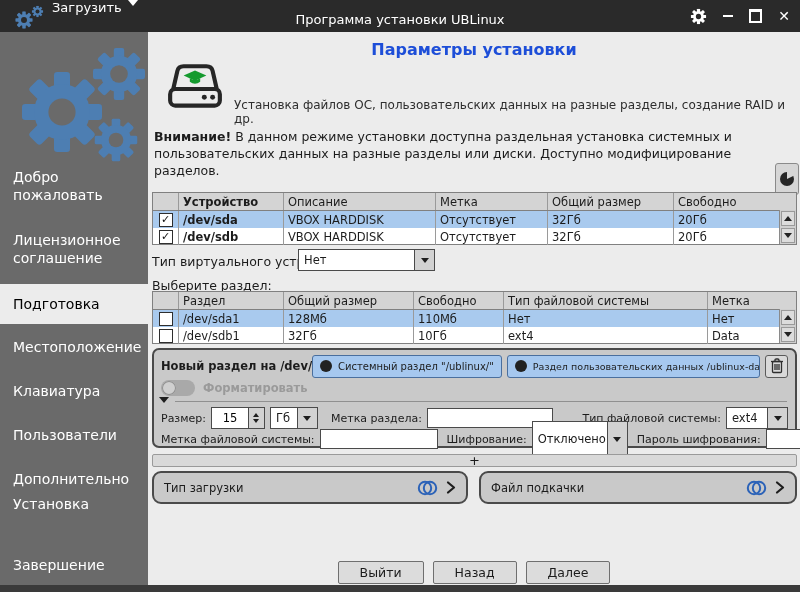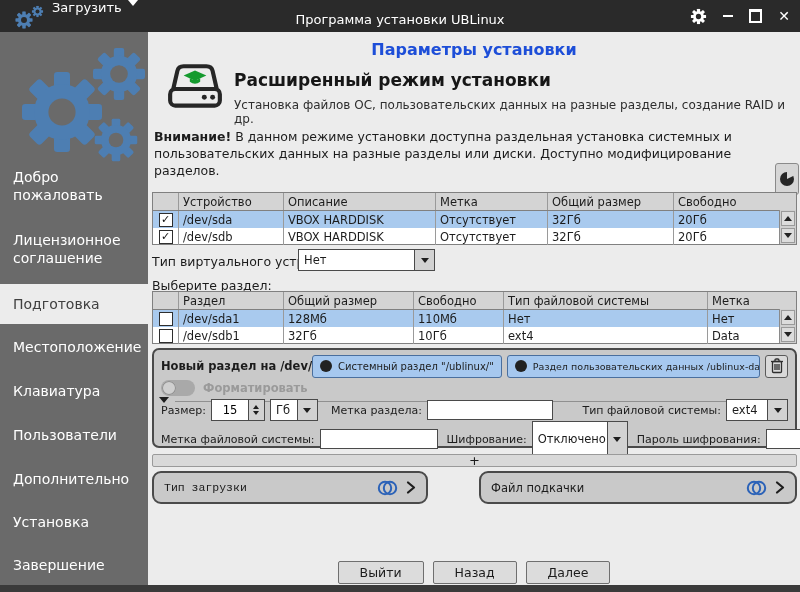--- a/index.html
+++ b/index.html
@@ -15,21 +15,21 @@
   .tb-title { position:absolute; left:0; top:4px; width:100%; height:32px; line-height:32px; text-align:center; font-size:13px; pointer-events:none; }
   .tb-right { position:absolute; right:10px; top:0; height:32px; display:flex; align-items:center; gap:16px; }
   .tb-min { width:10px; height:2px; background:#fff; }
   .tb-max { width:9px; height:9px; border:2px solid #fff; border-top-width:3px; }
   .tb-close { font-size:14px; line-height:14px; }
 
   
   .sidebar { position:absolute; left:0; top:32px; width:148px; height:553px; background:#6a6a6a; }
   .side-logo { position:absolute; left:0; top:4px; }
   .nav-item { position:absolute; left:0; width:148px; box-sizing:border-box; padding-left:13px; color:#fff; font-size:14px; line-height:1.32; }
-  .nav-item.active { background:#ececec; color:#404040; height:40px; line-height:40px; top:252px; }
+  .nav-item.active { background:#ececec; color:#000000; height:40px; line-height:40px; top:252px; }
   .bottomstrip { position:absolute; left:0; bottom:0; width:800px; height:7px; background:#3a3a3a; }
 
   
   .main { position:absolute; left:148px; top:32px; width:652px; height:553px; background:#ececec; }
   .page-title { position:absolute; left:0; top:8px; width:652px; text-align:center; font-size:16px; font-weight:bold; color:#1d4ed8; }
   .drive-icon { position:absolute; left:18px; top:30px; }
   .mode-title { position:absolute; left:86px; top:38px; font-size:17px; font-weight:bold; color:#161616; }
   .mode-desc { position:absolute; left:86px; top:66px; font-size:12px; color:#2e2e2e; }
   .warning { position:absolute; left:6px; top:97px; width:634px; font-size:12.5px; line-height:1.35; }
   .warning b { font-weight:bold; }
@@ -41,21 +41,21 @@
   .tbl { position:absolute; left:4px; width:645px; height:53px; box-sizing:border-box; border:1px solid #808080; background:#fff; }
   .tr { display:flex; height:17px; }
   .tr.hdr { background:#d4d4d4; border-bottom:1px solid #808080; }
   .tr.sel { background:#a9caee; }
   .td { box-sizing:border-box; border-right:1px solid #9a9a9a; padding:0 4px; display:flex; align-items:center; font-size:11.5px; white-space:nowrap; overflow:hidden; }
   .td:last-child { border-right:none; }
   .td.cbc { justify-content:center; padding:0; }
   .cb { width:12px; height:12px; background:#fff; border:1px solid #2e2e2e; font-size:11px; line-height:12px; text-align:center; color:#111; }
   .cb.checked::after { content:"✓"; }
   
-  .dev .c0{width:26px;} .dev .c1{width:105px;} .dev .c2{width:152px;} .dev .c3{width:112px;} .dev .c4{width:126px;} .dev .c5{flex:1;}
+  .dev .c0{width:26px;} .dev .c1{width:105px;font-weight:bold;} .dev .c2{width:152px;} .dev .c3{width:112px;} .dev .c4{width:126px;} .dev .c5{flex:1;}
   
   .par .c0{width:26px;} .par .c1{width:105px;} .par .c2{width:130px;} .par .c3{width:90px;} .par .c4{width:204px;} .par .c5{flex:1;}
 
   .scrollbar { position:absolute; right:0; top:17px; bottom:0; width:16px; background:#cfcfcf; border-left:1px solid #8a8a8a; display:flex; flex-direction:column; justify-content:space-between; }
   .sb-btn { height:15px; margin:1px; background:#dcdcdc; border:1px solid #9a9a9a; display:flex; align-items:center; justify-content:center; }
   .tri-up { width:0; height:0; border-left:4px solid transparent; border-right:4px solid transparent; border-bottom:5px solid #222; }
   .tri-down { width:0; height:0; border-left:4px solid transparent; border-right:4px solid transparent; border-top:5px solid #222; }
 
   
   .combo { display:flex; align-items:stretch; background:#fff; border:1px solid #4a4a4a; height:22px; box-sizing:border-box; }
@@ -74,33 +74,33 @@
   .blue-btn .dot { width:12px; height:12px; border-radius:50%; background:#222; flex:none; }
   .blue-btn.grow { flex:1; font-size:9.5px; }
   .sq-btn { width:23px; height:23px; box-sizing:border-box; background:#d9d9d9; border:1px solid #5a5a5a; border-radius:3px; display:flex; align-items:center; justify-content:center; flex:none; }
   .np-toggle-row { position:absolute; left:7px; top:30px; display:flex; align-items:center; gap:8px; }
   .switch { width:34px; height:16px; border-radius:8px; background:#a9a9a9; position:relative; }
   .switch .knob { position:absolute; left:1px; top:1px; width:14px; height:14px; border-radius:50%; background:#cfcfcf; box-shadow:inset 0 0 0 1px #8f8f8f; }
   .fmt-label { font-size:11.5px; font-weight:bold; color:#9a9a9a; }
   .np-exp-tri { position:absolute; left:5px; top:47px; width:0; height:0; border-left:5px solid transparent; border-right:5px solid transparent; border-top:6px solid #1e1e1e; }
   .np-divline { position:absolute; left:21px; right:8px; top:51px; border-top:1px solid #909090; }
   .frow { position:absolute; left:7px; right:7px; display:flex; align-items:center; gap:5px; font-size:11px; white-space:nowrap; }
-  .frow1 { top:48px; height:24px; }
+  .frow1 { top:56px; height:24px; }
   .frow2 { top:80px; height:18px; }
   .spacer { flex:1; }
   .spin { display:flex; align-items:stretch; height:22px; box-sizing:border-box; }
   .spin input { width:32px; text-align:center; border:1px solid #4a4a4a; border-right:none; font-size:11.5px; background:#fff; font-family:"DejaVu Sans",sans-serif; }
   .spin .btns { width:15px; border:1px solid #4a4a4a; background:#d2d2d2; display:flex; flex-direction:column; align-items:center; justify-content:center; gap:2px; }
   .tri-s-up { width:0;height:0;border-left:3.5px solid transparent;border-right:3.5px solid transparent;border-bottom:4.5px solid #1e1e1e; }
   .tri-s-dn { width:0;height:0;border-left:3.5px solid transparent;border-right:3.5px solid transparent;border-top:4.5px solid #1e1e1e; }
 
   
   .plus-bar { position:absolute; left:4px; top:422px; width:645px; height:13px; box-sizing:border-box; background:#d9d9d9; border:1px solid #9a9a9a; border-radius:2px; text-align:center; font-size:13px; line-height:11px; }
   .expander { position:absolute; top:439px; height:33px; box-sizing:border-box; background:#c9c9c9; border:2px solid #4a4a4a; border-radius:9px; display:flex; align-items:center; padding:0 10px; gap:8px; }
-  .exp1 { left:4px; width:276px;font-family:Liberation Mono, monospace; }
+  .exp1 { left:4px; width:316px; }
   .exp2 { left:331px; width:318px; }
   .exp-label { flex:1; font-size:11.5px; }
 
   
   .footer { position:absolute; left:0; top:529px; width:652px; display:flex; justify-content:center; gap:9px; }
   .f-btn { height:23px; box-sizing:border-box; padding:0 21px; background:#dcdcdc; border:1px solid #6f6f6f; border-radius:2px; font-size:12.5px; display:flex; align-items:center; }
 </style>
 </head>
 <body>
 
@@ -166,36 +166,35 @@
           </g>
       </g>
     </svg>
     <div class="nav-item" style="top:136px">Добро пожаловать</div>
     <div class="nav-item" style="top:199px">Лицензионное соглашение</div>
     <div class="nav-item active">Подготовка</div>
     <div class="nav-item" style="top:350px">Клавиатура</div>
     <div class="nav-item" style="top:306px">Местоположение</div>
     <div class="nav-item" style="top:394px">Пользователи</div>
     <div class="nav-item" style="top:438px">Дополнительно</div>
-    <div class="nav-item" style="top:481px">Установка</div>
+    <div class="nav-item" style="top:463px">Установка</div>
     <div class="nav-item" style="top:524px">Завершение</div>
   </div>
 
   <div class="main">
     <div class="page-title">Параметры установки</div>
 
     <svg class="drive-icon" width="58" height="52" viewBox="0 0 56 50">
       <path d="M7 26 L11 8.5 Q12 4 17 4 H39 Q44 4 45 8.5 L49 26" stroke="#262626" stroke-width="4" fill="none" stroke-linejoin="round"></path>
       <rect x="4" y="26" width="48" height="16" rx="5" stroke="#262626" stroke-width="4" fill="none"></rect>
       <circle cx="37" cy="34" r="2.4" fill="#262626"></circle>
       <circle cx="45" cy="34" r="2.4" fill="#262626"></circle>
       <polygon points="28,8 39,13 28,18 17,13" fill="#149a2e"></polygon>
       <path d="M23 15.5 v3.5 q5 3.6 10 0 v-3.5 q-5 3.4 -10 0 z" fill="#149a2e"></path>
     </svg>
-    <div class="mode-title">Расширенный режим установки</div>
     <div class="mode-desc">Установка файлов ОС, пользовательских данных на разные разделы, создание RAID и др.</div>
 
     <div class="warning"><b>Внимание!</b><span> В данном режиме установки доступна раздельная установка системных и пользовательских данных на разные разделы или диски. Доступно модифицирование разделов.</span></div>
 
     <div class="sec-label" style="left:4px; top:140px;margin-top:36px;">Выберите устройство:</div>
     <div class="pie-btn">
       <svg width="16" height="16" viewBox="-8 -8 16 16">
         <circle r="7" fill="#262626"></circle>
         <path d="M0 0 L0 -8 A8 8 0 0 1 7.2 -3.6 Z" fill="#d6d6d6"></path>
       </svg>

